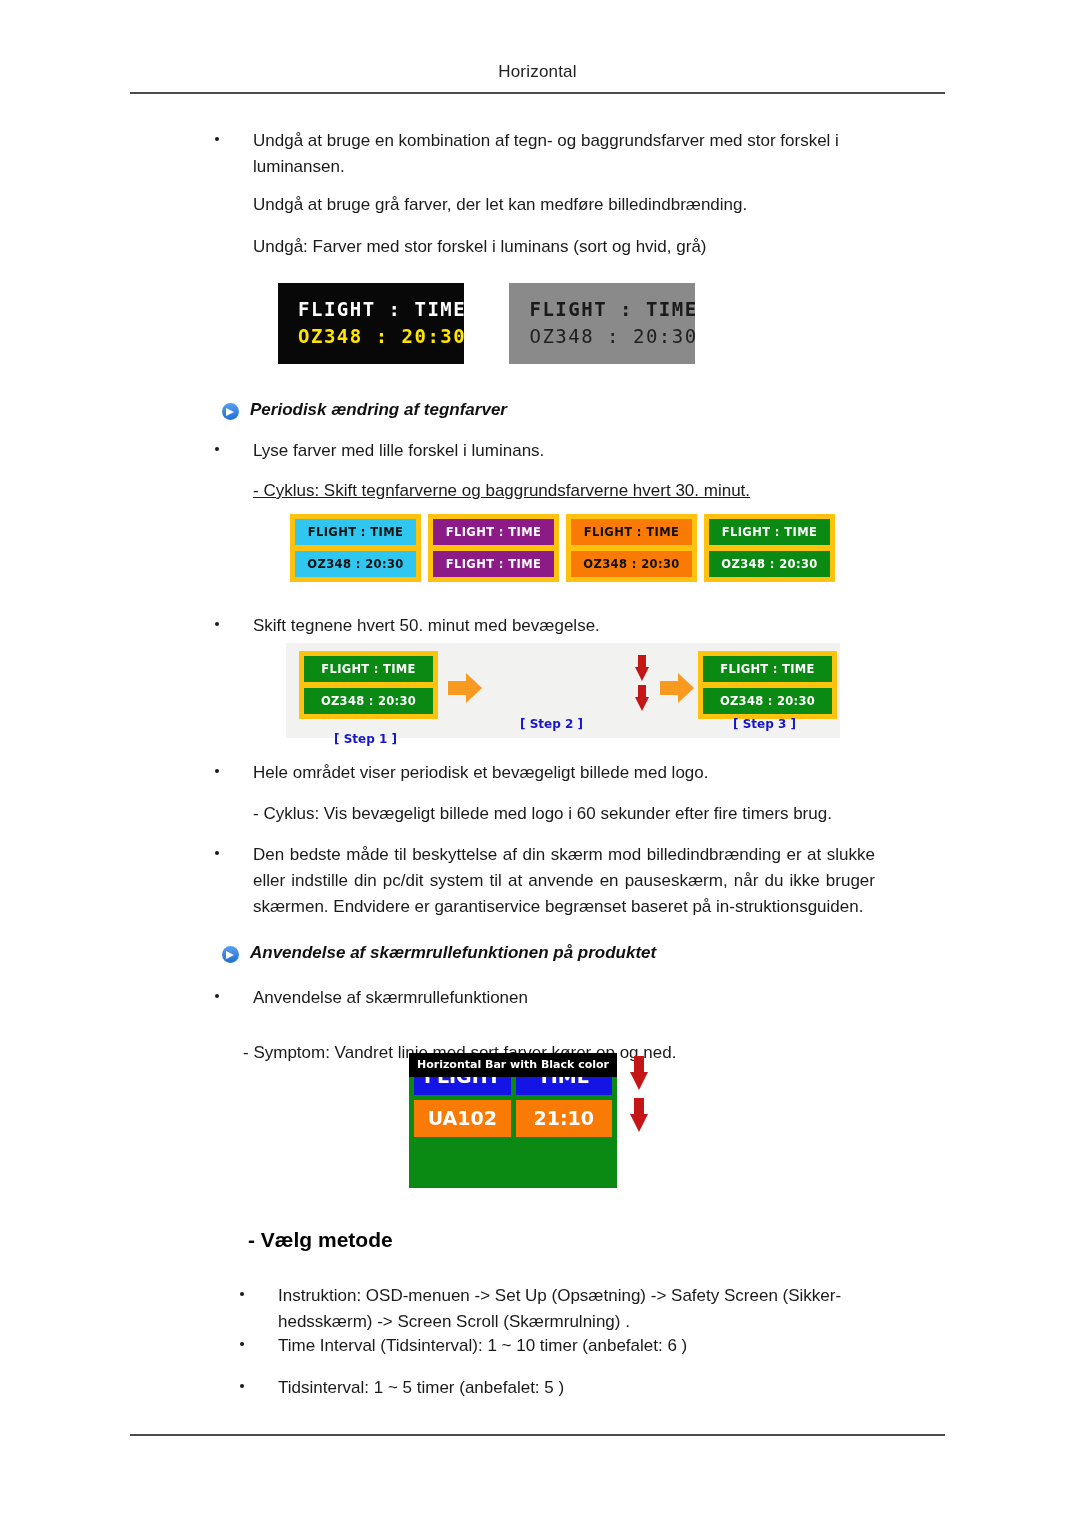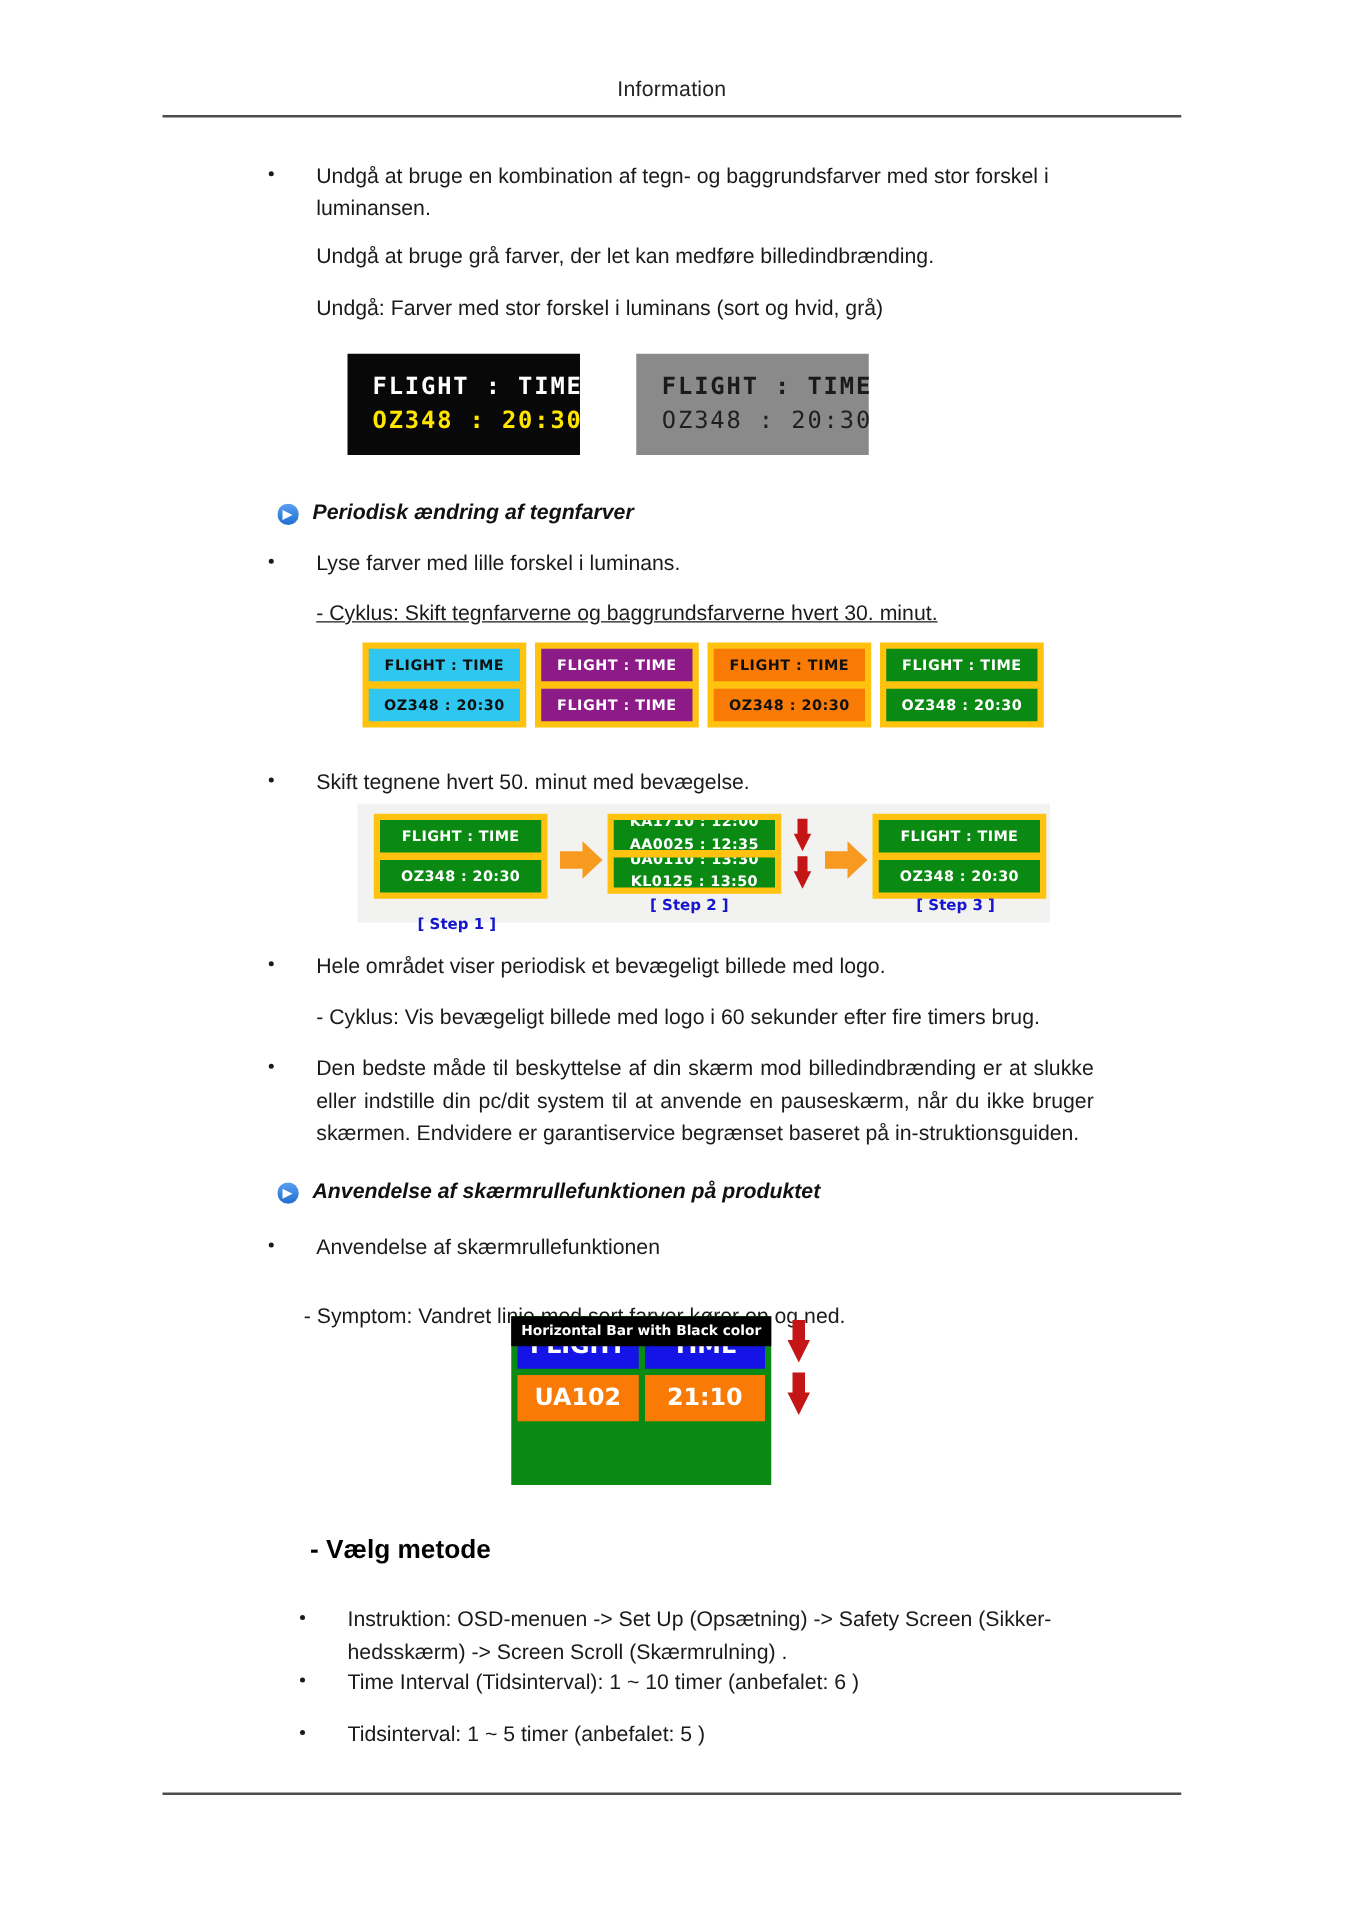--- a/index.html
+++ b/index.html
@@ -276,21 +276,21 @@
     font-weight: bold;
     text-align: center;
     line-height: 24px;
     white-space: nowrap;
   }
 </style>
 </head>
 <body>
 
 <div class="page-header">
-  <span class="title">Information</span>
+  <span class="title">Horizontal</span>
 </div>
 <div class="rule rule-top"></div>
 
 <div class="bullet-row" style="left:215px; top:128px; width:660px;">
   <span class="bullet-dot"></span>
   <span class="bullet-text">Undgå at bruge en kombination af tegn- og baggrundsfarver med stor forskel i luminansen.</span>
 </div>
 
 <div class="para" style="left:253px; top:192px; width:680px;">Undgå at bruge grå farver, der let kan medføre billedindbrænding.</div>
 
@@ -346,30 +346,20 @@
     <div class="line">FLIGHT : TIME</div>
     <div class="line">OZ348  : 20:30</div>
   </div>
   <div class="step-label" style="left:48px; top:89px;">[ Step 1 ]</div>
 
   <div class="orange-arrow" style="left:162px; top:30px;">
     <div class="shaft"></div>
       <div class="head"></div>
   </div>
 
-  <div class="step-box" style="left:200px; top:8px;">
-    <div class="scroll-cell">
-      <span class="s-top">KA1710 : 12:00</span>
-      <span class="s-bot">AA0025 : 12:35</span>
-    </div>
-    <div class="scroll-cell">
-      <span class="s-top">UA0110 : 13:30</span>
-      <span class="s-bot">KL0125 : 13:50</span>
-    </div>
-  </div>
   <div class="step-label" style="left:234px; top:74px;">[ Step 2 ]</div>
 
   <div class="red-arrow" style="left:349px; top:12px;">
     <div class="shaft"></div>
       <div class="head"></div>
   </div>
   <div class="red-arrow" style="left:349px; top:42px;">
     <div class="shaft"></div>
       <div class="head"></div>
   </div>

